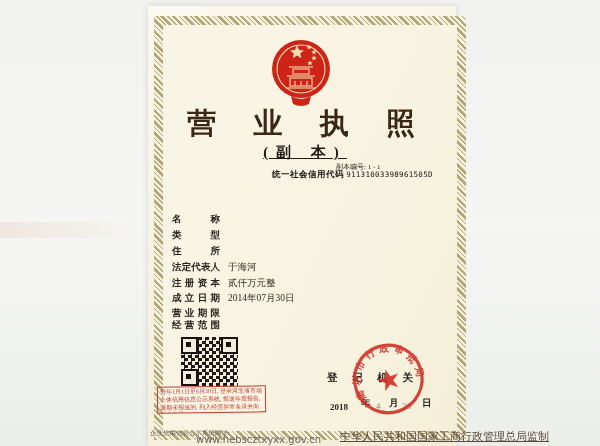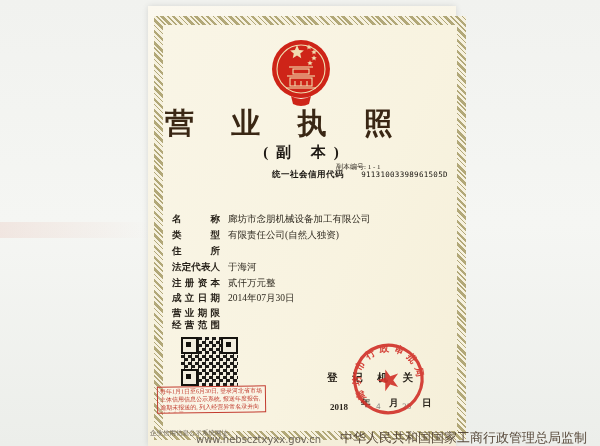--- a/index.html
+++ b/index.html
@@ -9,28 +9,28 @@
     font-family:"Liberation Serif","DejaVu Serif",serif;
   }
   .scan-page{position:absolute;left:148px;top:6px;width:308px;height:440px;
     background:linear-gradient(160deg,#fbf8ef 0%,#f7f2e0 55%,#f3edd8 100%);
     box-shadow:0 0 6px rgba(0,0,0,.12);}
   .frame{position:absolute;left:154px;top:16px;width:294px;height:406px;
     border:9px solid transparent;
     border-image:repeating-linear-gradient(45deg,#b2a878 0 2.5px,#f6f1df 2.5px 5px,#b2a878 5px 6px,#f6f1df 6px 8px) 9;
     background:linear-gradient(115deg,#f9f5e6 0%,#f8f3e0 60%,#f5efd9 100%);}
   .emblem{position:absolute;left:269px;top:36px;width:64px;height:72px;}
-  .title{position:absolute;left:150px;top:104px;width:302px;
+  .title{position:absolute;left:150px;top:104px;width:302px;text-align:center;
     font-size:29px;font-weight:bold;color:#3a2714;letter-spacing:15px;text-indent:15px;}
   .subtitle{position:absolute;left:150px;top:143px;width:302px;text-align:center;
-    font-size:15px;font-weight:bold;color:#1e1913;letter-spacing:8px;text-indent:8px;}
+    font-size:15px;font-weight:bold;color:#1e1913;letter-spacing:8px;text-indent:8px;text-decoration:underline;}
   .copy-no{position:absolute;left:336px;top:162px;font-size:7px;color:#2a241c;text-align:center;}
   .credit-line{position:absolute;left:272px;top:169px;font-size:8.5px;color:#16120d;white-space:nowrap;}
   .credit-line .lbl{font-weight:bold;letter-spacing:.5px;}
-  .credit-line .code{font-family:"DejaVu Sans Mono",monospace;font-size:7.5px;letter-spacing:.3px;margin-left:15px;}
+  .credit-line .code{font-family:"DejaVu Sans Mono",monospace;font-size:7.5px;letter-spacing:.3px;margin-left:0;}
   .row{position:absolute;left:172px;width:268px;display:flex;margin-top:29px;}
   .row .flabel{width:48px;flex:0 0 48px;font-size:9.5px;font-weight:bold;color:#262018;
     text-align:justify;text-align-last:justify;}
   .row .fvalue{margin-left:8px;font-size:9.5px;color:#2f2a20;white-space:nowrap;}
   .row.scope .fvalue{white-space:normal;font-size:8.2px;line-height:10.5px;width:212px;}
   .qr{position:absolute;left:181px;top:337px;width:57px;height:49px;
     background:repeating-conic-gradient(#1d1b18 0% 25%,#f2edde 0% 50%);background-size:7px 7px;}
   .finder{position:absolute;width:13px;height:13px;border:2.5px solid #15130f;background:#f2edde;}
   .finder::after{content:"";position:absolute;left:2.5px;top:2.5px;width:5px;height:5px;background:#15130f;}
   .f-tl{left:0;top:0}.f-tr{right:0;top:0}.f-bl{left:0;bottom:0}
@@ -47,21 +47,21 @@
     font-family:"DejaVu Sans",sans-serif;font-size:7.5px;}
   .date-line .u2{position:absolute;left:59px;top:1px;}
   .date-line .hand-d{position:absolute;left:72px;top:6px;color:#8e8c86;font-weight:normal;
     font-family:"DejaVu Sans",sans-serif;font-size:7.5px;}
   .date-line .u3{position:absolute;left:92px;top:1px;}
   .seal{position:absolute;left:350px;top:340px;width:76px;height:76px;opacity:.9;
     transform:rotate(-18deg);}
   .footer-left1{position:absolute;left:150px;top:429px;font-size:6.5px;color:#6b645a;}
   .footer-left2{position:absolute;left:196px;top:434px;font-size:10px;color:#6b645a;
     font-family:"DejaVu Sans",sans-serif;}
-  .footer-right{position:absolute;left:340px;top:429px;font-size:13px;color:#584a3c;}
+  .footer-right{position:absolute;left:340px;top:429px;font-size:11px;color:#584a3c;text-decoration:underline;}
   .streak{position:absolute;left:0;top:222px;width:150px;height:16px;
     background:linear-gradient(90deg,rgba(233,200,190,.35),rgba(233,200,190,0));}
 </style>
 </head>
 <body>
 
 <div class="streak"></div>
 
 <div class="scan-page">
 </div>
@@ -94,25 +94,23 @@
 <div class="subtitle">(副 本)</div>
 <div class="copy-no">副本编号: 1 - 1</div>
 
 <div class="credit-line">
   <span class="lbl">统一社会信用代码</span>
   <span class="code">91131003398961505D</span>
 </div>
 
 <div class="row" style="top:184px">
   <span class="flabel">名称</span>
-  <span class="fvalue">廊坊市念朋机械设备加工有限公司</span>
 </div>
 <div class="row" style="top:200px">
   <span class="flabel">类型</span>
-  <span class="fvalue">有限责任公司(自然人独资)</span>
 </div>
 <div class="row" style="top:216px">
   <span class="flabel">住所</span>
 </div>
 <div class="row" style="top:232px">
   <span class="flabel">法定代表人</span>
   <span class="fvalue">于海河</span>
 </div>
 <div class="row" style="top:248px">
   <span class="flabel">注册资本</span>

